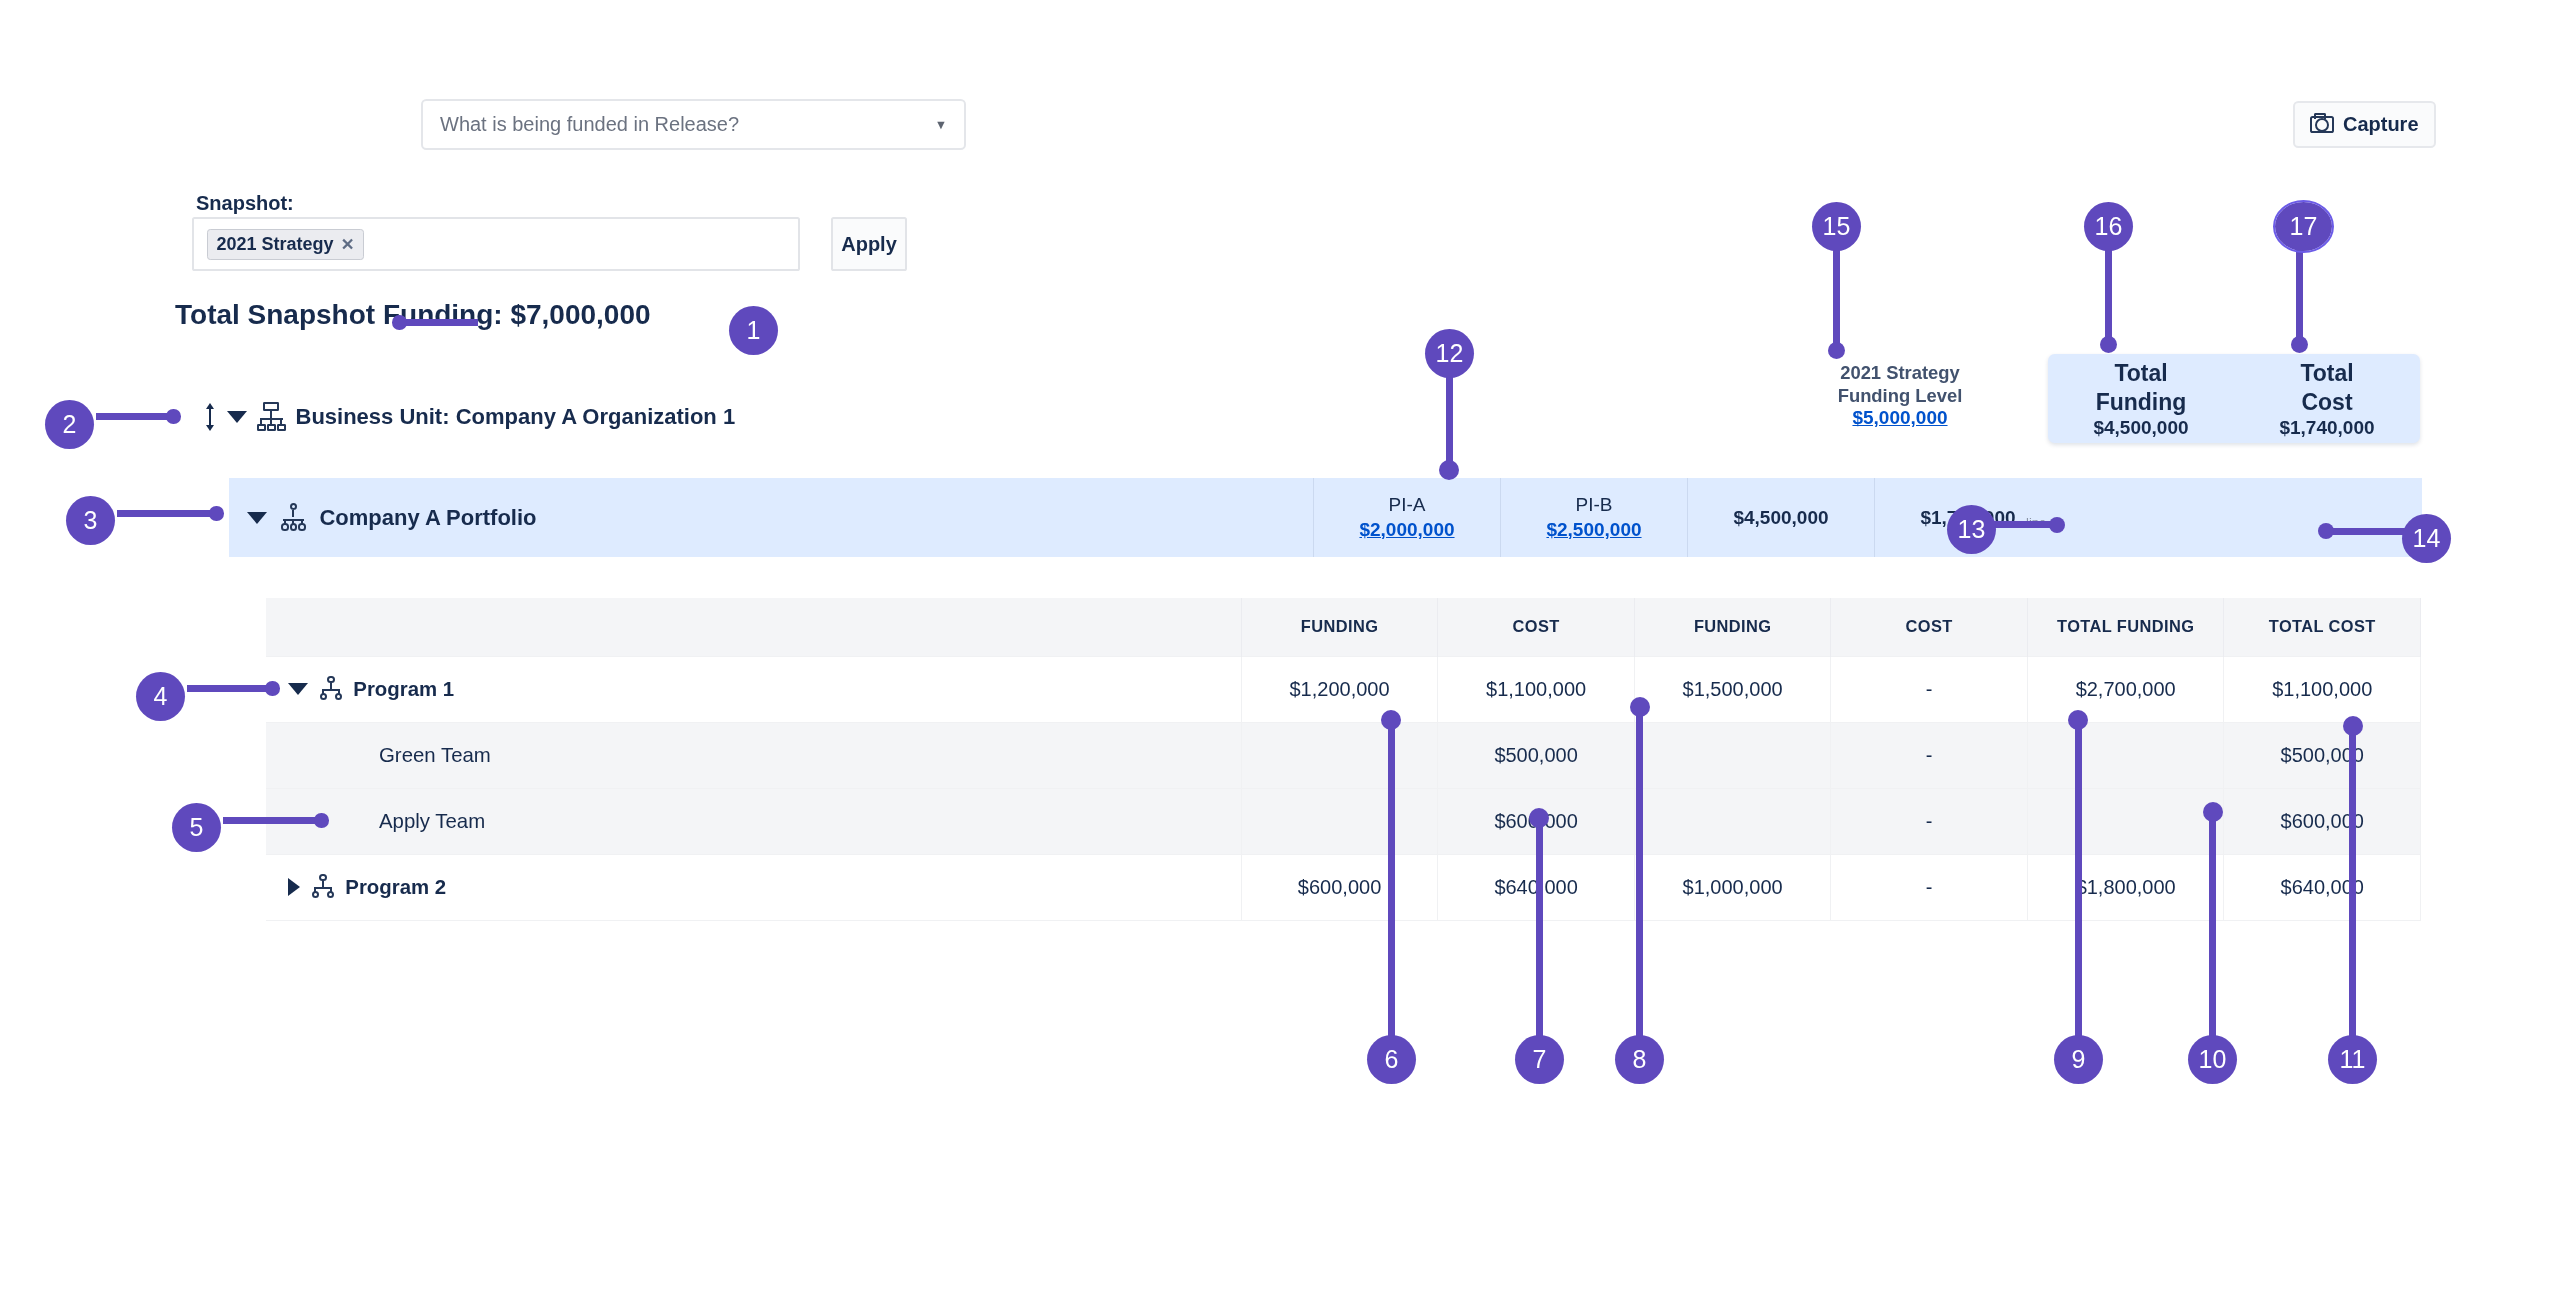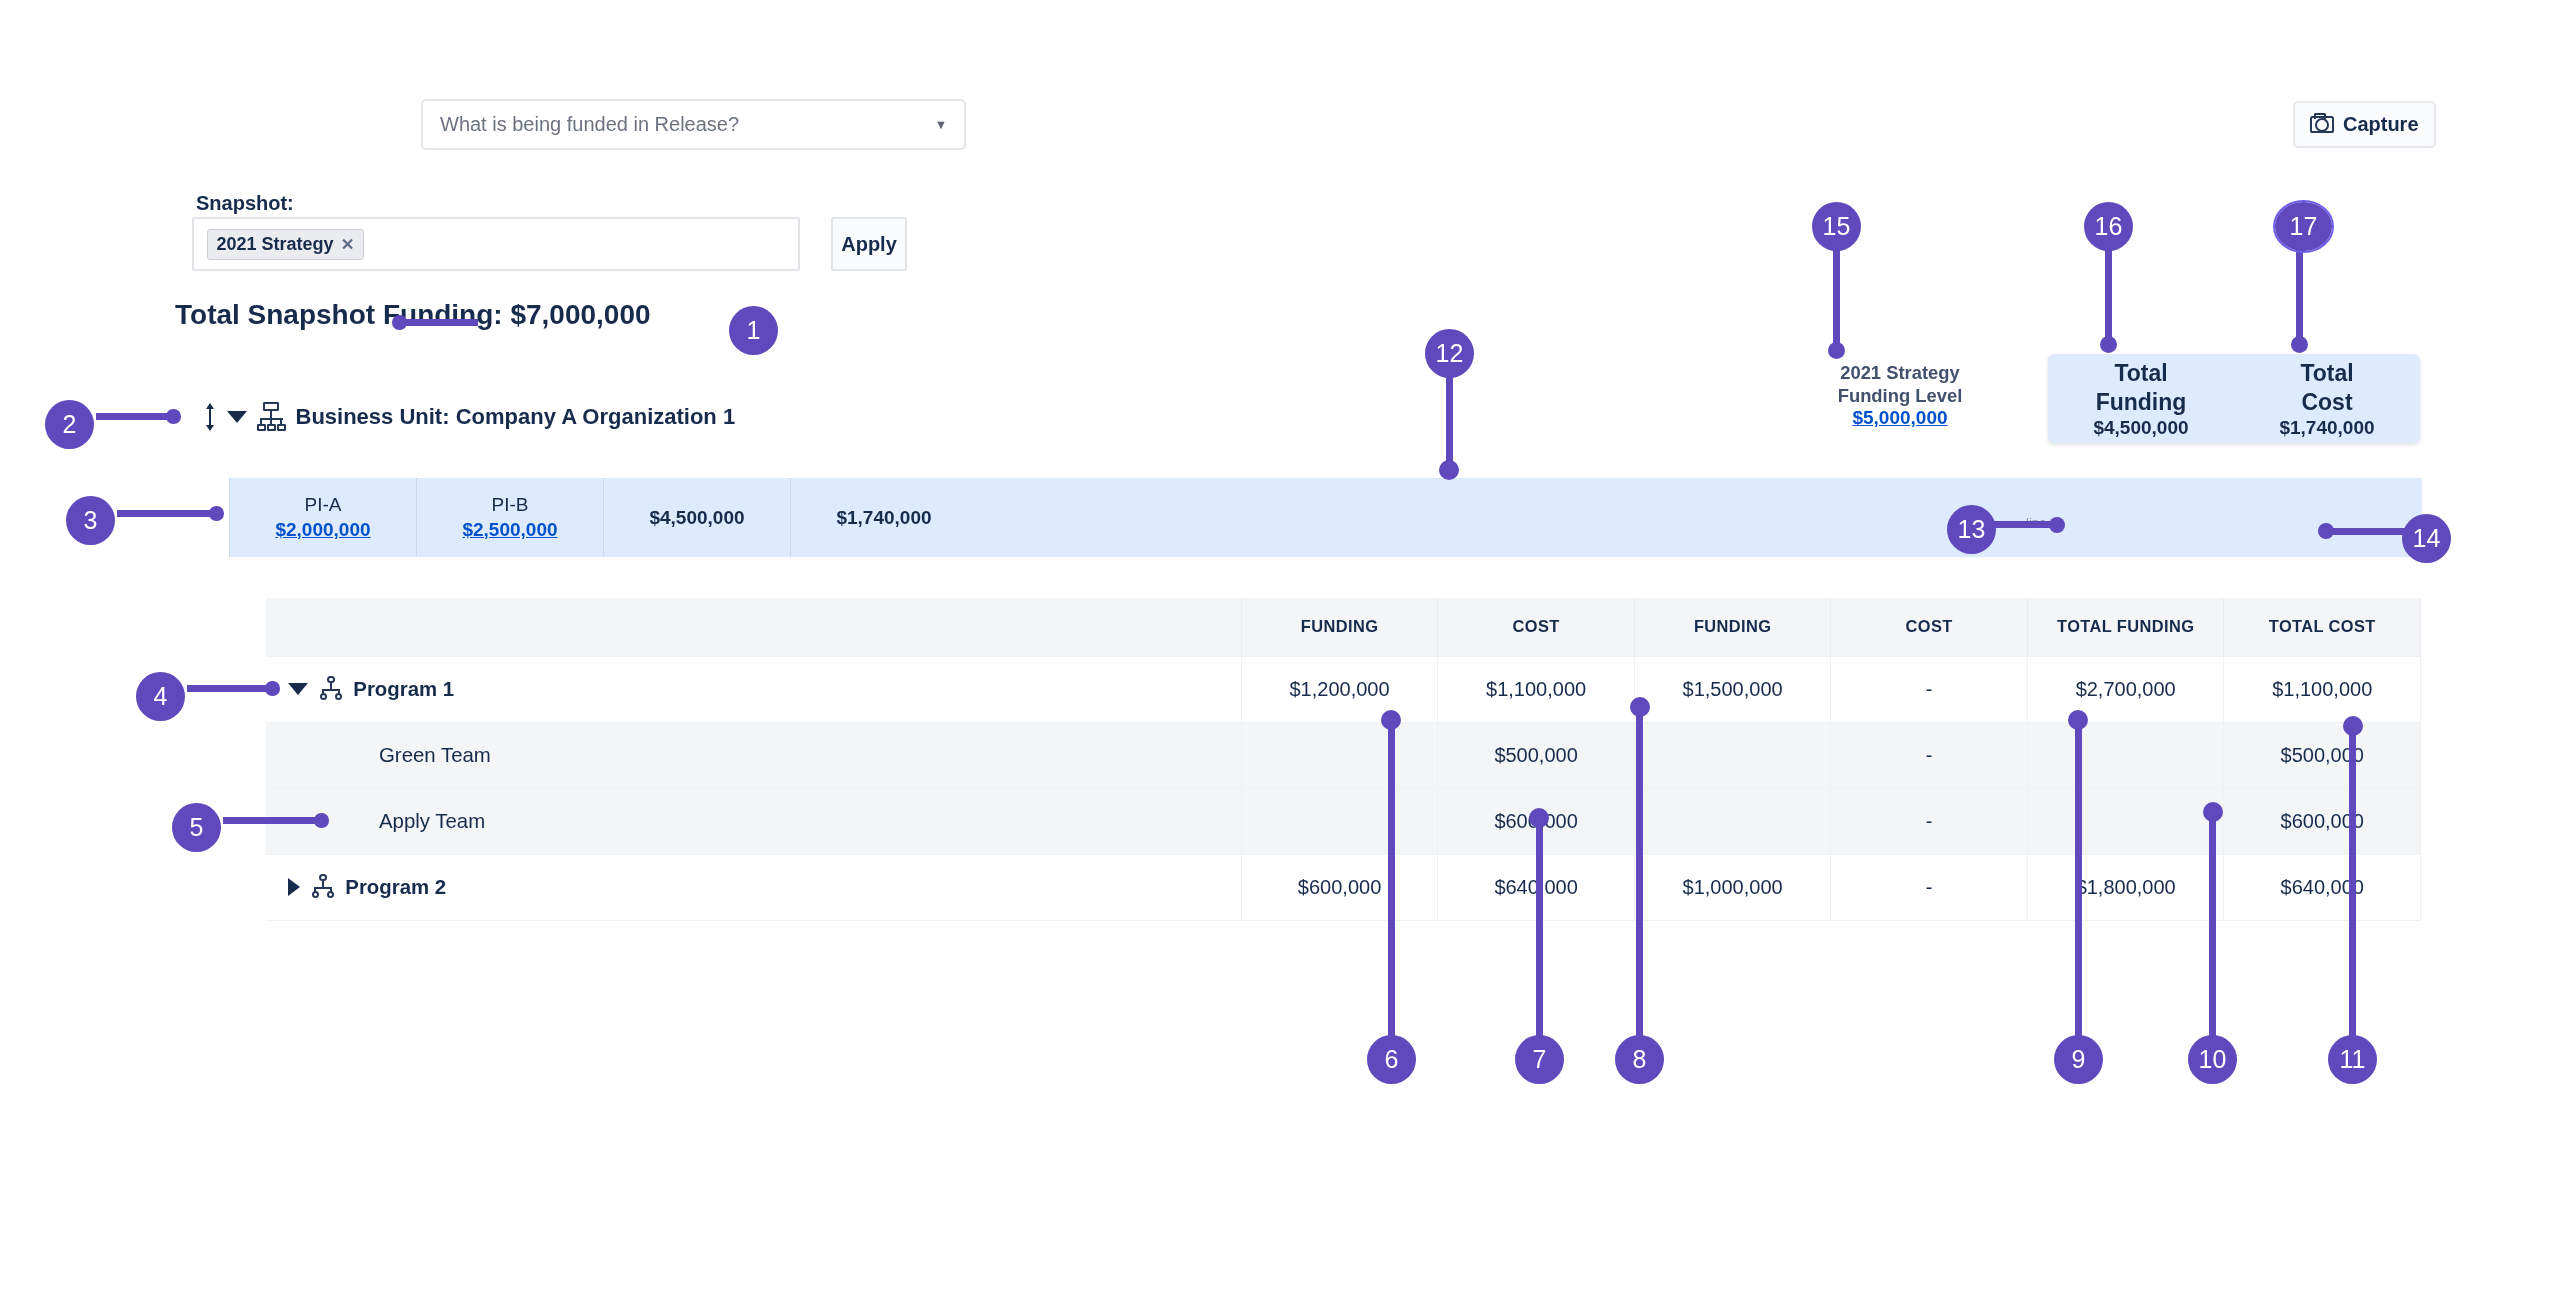--- a/index.html
+++ b/index.html
@@ -239,20 +239,35 @@
         <span class="leg" style="left:13px"></span>
         <span class="leg" style="left:23px"></span>
     <span class="box" style="left:0px"></span>
         <span class="box" style="left:10px"></span>
         <span class="box" style="left:20px"></span>
   </span>
   <span class="bu-label">Business Unit:  Company A Organization 1</span>
 </div>
 
 <div class="pf-row">
+  <div class="pf-left">
+    <span class="tri-down"></span>
+    <span class="pf-icon">
+      <span class="dot" style="left:10.5px;top:0"></span>
+      <span class="vline"></span>
+          <span class="hline"></span>
+      <span class="leg" style="left:4.6px"></span>
+          <span class="leg" style="left:13px"></span>
+          <span class="leg" style="left:22px"></span>
+      <span class="dot" style="left:2px;top:20.4px"></span>
+      <span class="dot" style="left:10.5px;top:20.4px"></span>
+      <span class="dot" style="left:19px;top:20.4px"></span>
+    </span>
+    <span class="pf-name">Company A Portfolio</span>
+  </div>
   <div class="pf-cell" style="width:187px">
     <span class="cap">PI-A</span>
     <span class="amt">$2,000,000</span>
   </div>
   <div class="pf-cell" style="width:187px">
     <span class="cap">PI-B</span>
     <span class="amt">$2,500,000</span>
   </div>
   <div class="pf-cell" style="width:187px">
     <span class="plain">$4,500,000</span>

